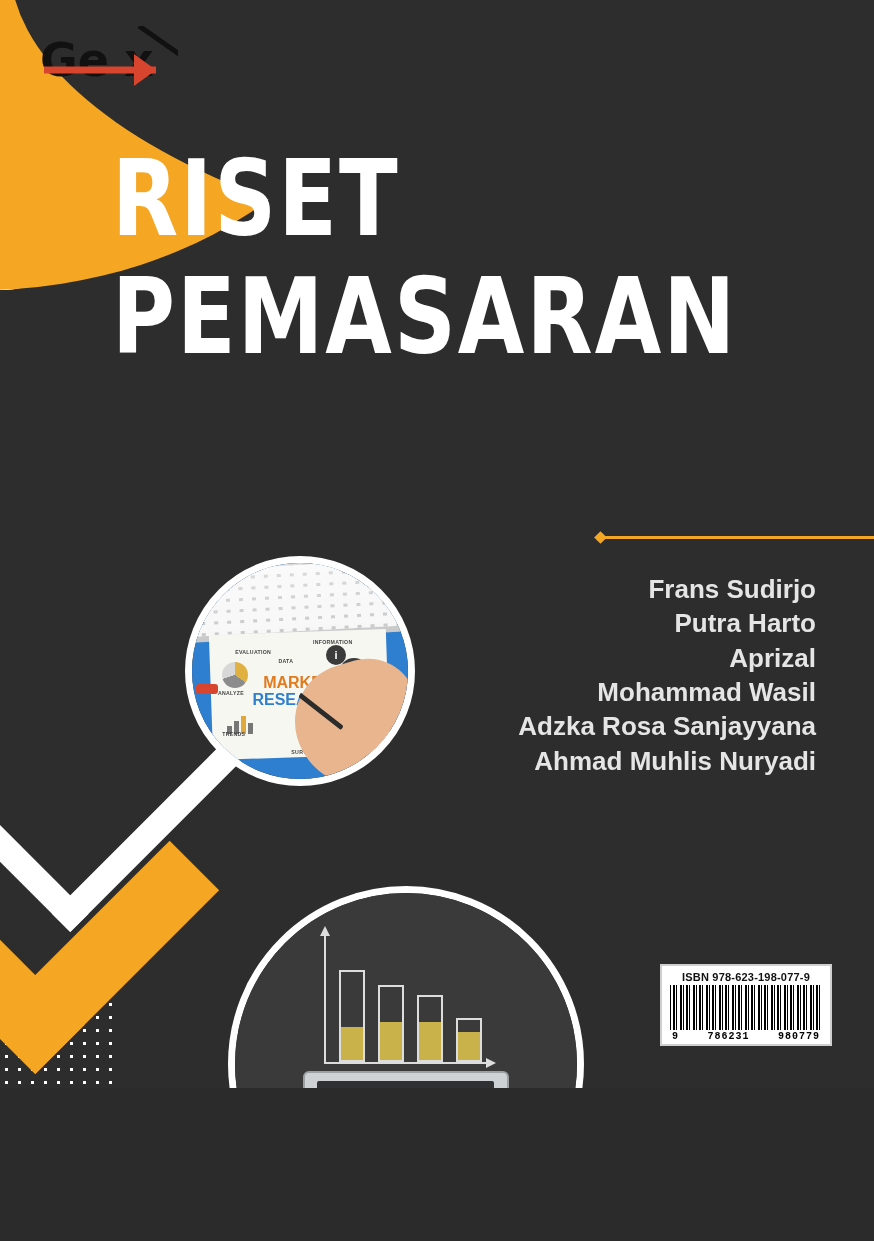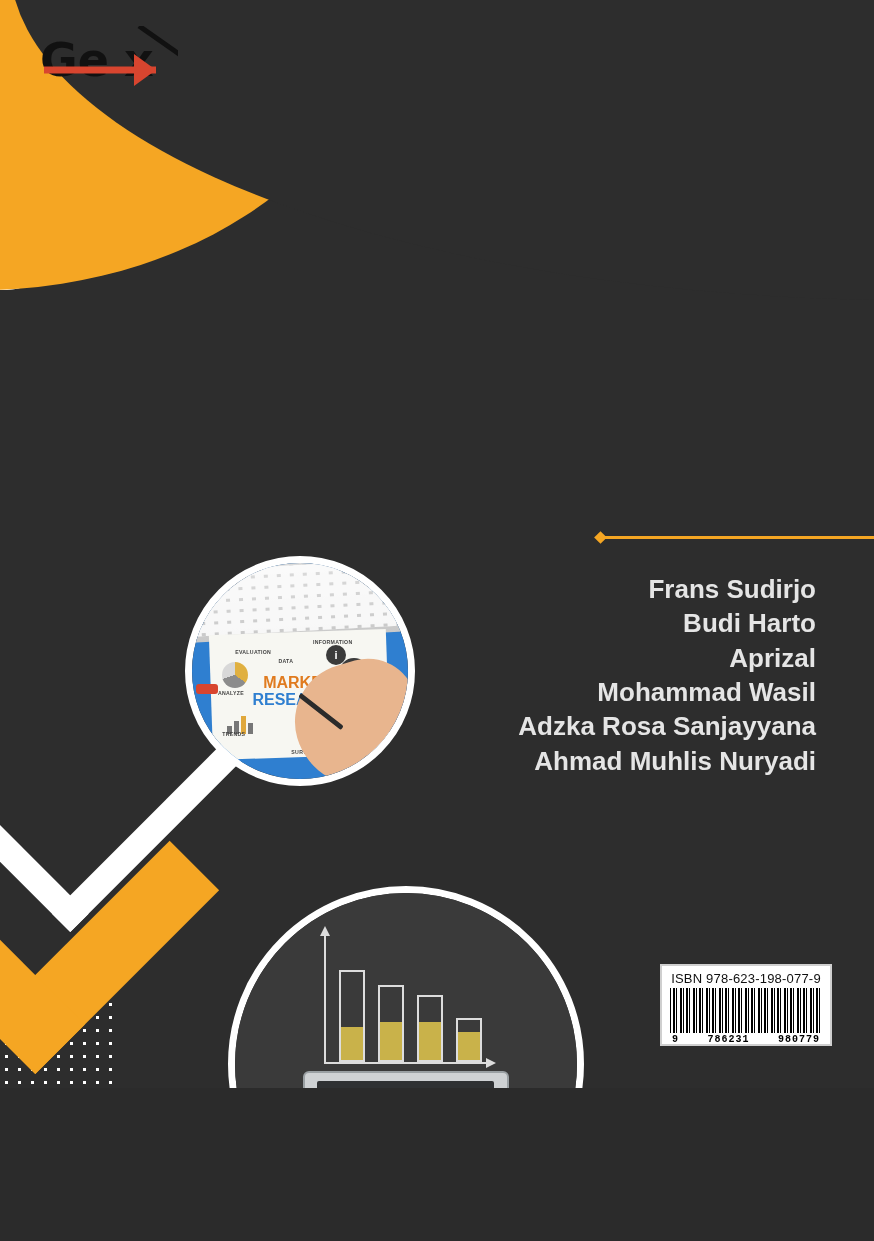--- a/index.html
+++ b/index.html
@@ -322,22 +322,22 @@
     right: 42px;
     bottom: 42px;
     width: 172px;
     height: 82px;
     background: #ffffff;
     border: 2px solid #cfcfcf;
     z-index: 6;
     padding: 5px 8px 3px 8px;
   }
   .isbn-text {
-    font-size: 13px;
-    font-weight: normal;
+    font-size: 11px;
+    font-weight: bold;
     text-align: center;
     color: #111;
     letter-spacing: .2px;
     margin-bottom: 2px;
   }
   .barcode {
     height: 45px;
     width: 100%;
     background-image:
       repeating-linear-gradient(90deg, #000 0 1px, #fff 1px 3px, #000 3px 5px, #fff 5px 6px, #000 6px 7px, #fff 7px 10px, #000 10px 12px, #fff 12px 13px);
@@ -365,25 +365,29 @@
   <div class="logo">
     <svg viewBox="0 0 140 70" width="140" height="70" aria-hidden="true">
       <text x="2" y="50" font-family="DejaVu Sans, sans-serif" font-size="46" font-weight="bold" fill="#111">Ge</text>
       <text x="86" y="50" font-family="DejaVu Sans, sans-serif" font-size="46" font-weight="bold" fill="#111">x</text>
       <path d="M6 44 L118 44" stroke="#d8452f" stroke-width="7" fill="none"></path>
       <path d="M118 44 L96 28 L96 60 Z" fill="#d8452f"></path>
       <path d="M96 16 L152 16" stroke="#111" stroke-width="5" fill="none" transform="rotate(35 124 16)"></path>
     </svg>
   </div>
 
+  <div class="title-block">
+    <div class="title-line l1">RISET</div>
+    <div class="title-line l2">PEMASARAN</div>
+  </div>
 
   <div class="rule"></div>
   <div class="authors">
     <div class="author">Frans Sudirjo</div>
-    <div class="author">Budi Harto</div>
+    <div class="author">Putra Harto</div>
     <div class="author">Aprizal</div>
     <div class="author">Mohammad Wasil</div>
     <div class="author">Adzka Rosa Sanjayyana</div>
     <div class="author">Ahmad Muhlis Nuryadi</div>
   </div>
 
   <div class="dots"></div>
   <div class="arrow-white"></div>
   <div class="arrow-orange"></div>
   <div class="arrow-white-2"></div>

